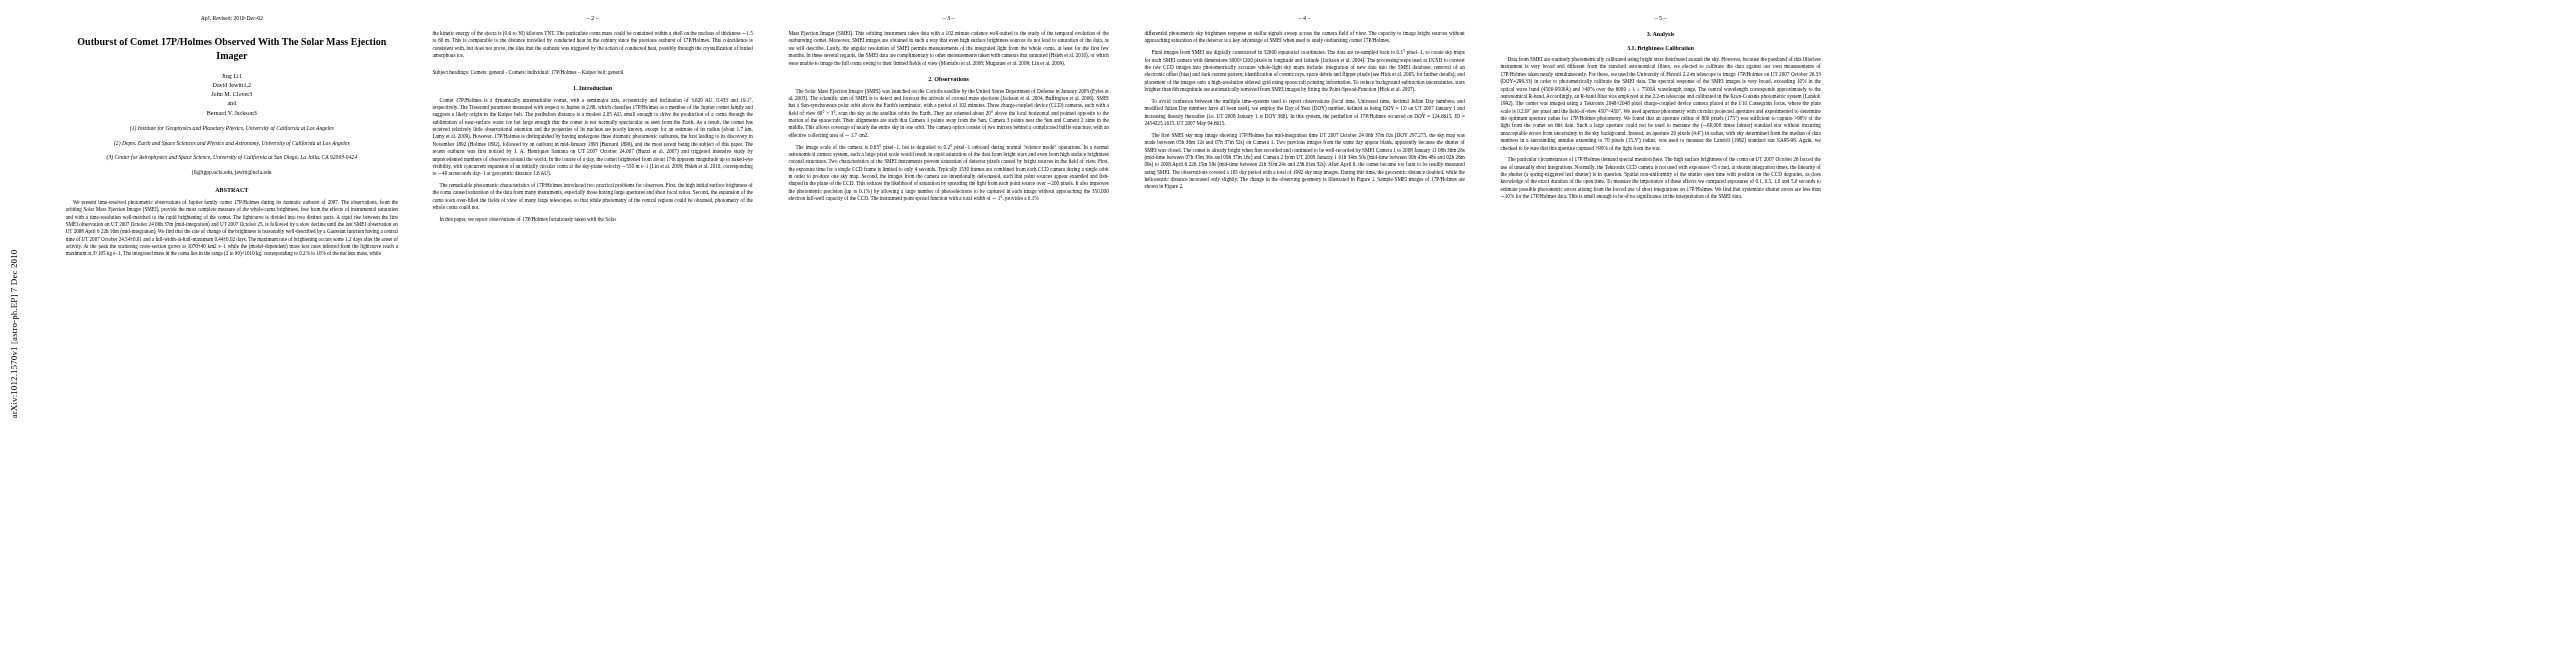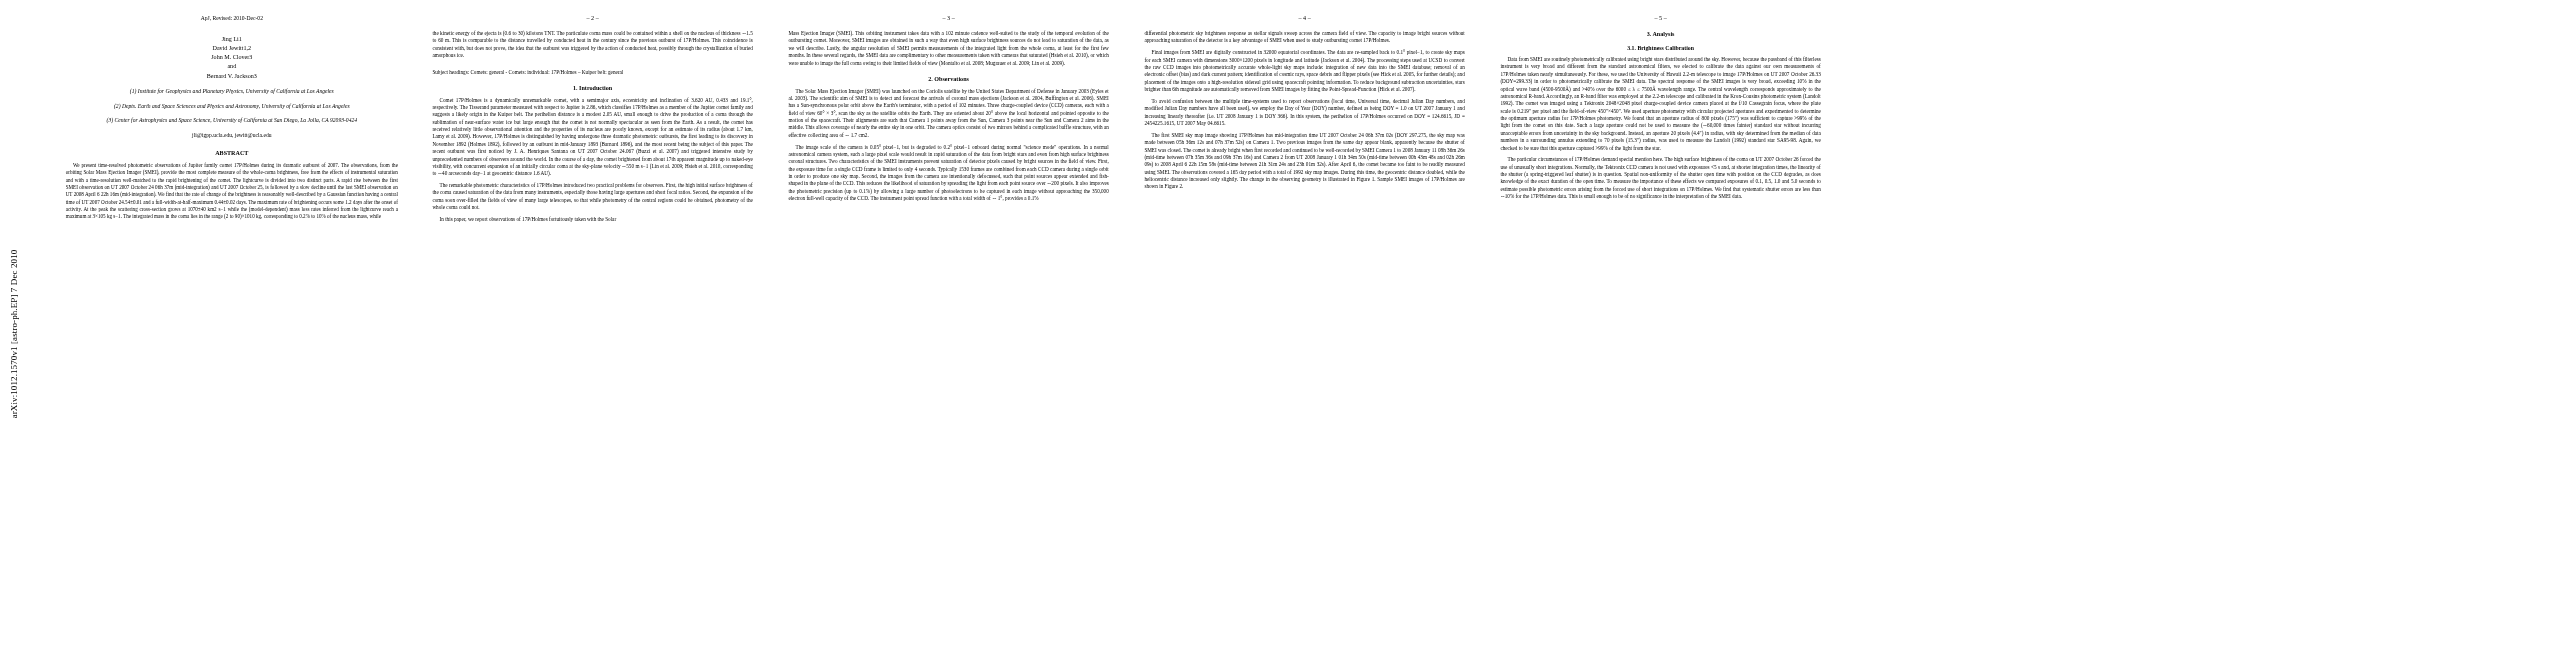--- a/index.html
+++ b/index.html
@@ -150,20 +150,21 @@
 
 <div class="arxiv-stamp">
   <div class="vtext">arXiv:1012.1570v1  [astro-ph.EP]  7 Dec 2010</div>
 </div>
 
 <div class="sheet">
 
   <div class="page p1">
     <div class="col-inner">
       <div class="journal-ref">ApJ, Revised: 2010-Dec-02</div>
+      <div class="paper-title">Outburst of Comet 17P/Holmes Observed With The Solar Mass Ejection Imager</div>
       <div class="authors">
         <div class="author-line">Jing Li1</div>
         <div class="author-line">David Jewitt1,2</div>
         <div class="author-line">John M. Clover3</div>
         <div class="author-line">and</div>
         <div class="author-line">Bernard V. Jackson3</div>
       </div>
       <div class="affils">
         <div class="affil">(1) Institute for Geophysics and Planetary Physics, University of California at Los Angeles</div>
         <div class="affil">(2) Depts. Earth and Space Sciences and Physics and Astronomy, University of California at Los Angeles</div>

